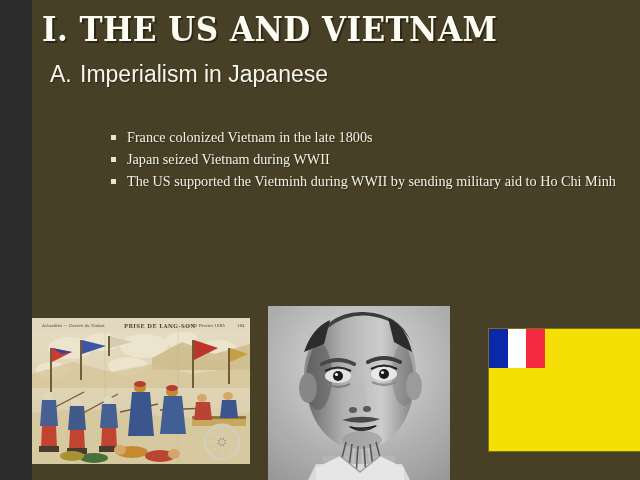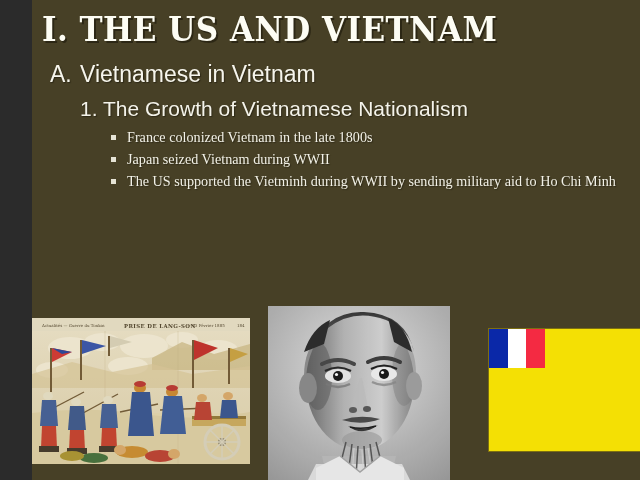--- a/index.html
+++ b/index.html
@@ -140,24 +140,23 @@
   .cant-red   { background: #f42a42; }
 </style>
 </head>
 <body>
 
 <div id="slide">
 
   <div id="title">I. The US and Vietnam</div>
 
   <div id="level-a">
-    <span class="lbl">A.</span><span>Vietnamese in Vietnam</span>
+    <span class="lbl">A.</span><span>Imperialism in Japanese</span>
   </div>
 
-  <div id="level-b">1. The Growth of Vietnamese Nationalism</div>
 
   <ul id="bullets">
     <li>France colonized Vietnam in the late 1800s</li>
     <li>Japan seized Vietnam during WWII</li>
     <li>The US supported the Vietminh during WWII by sending military aid to Ho Chi Minh</li>
   </ul>
 
   <div class="pic" id="pic-lithograph">
     <svg id="litho-canvas" viewBox="0 0 218 146" preserveAspectRatio="none">
       <defs>

